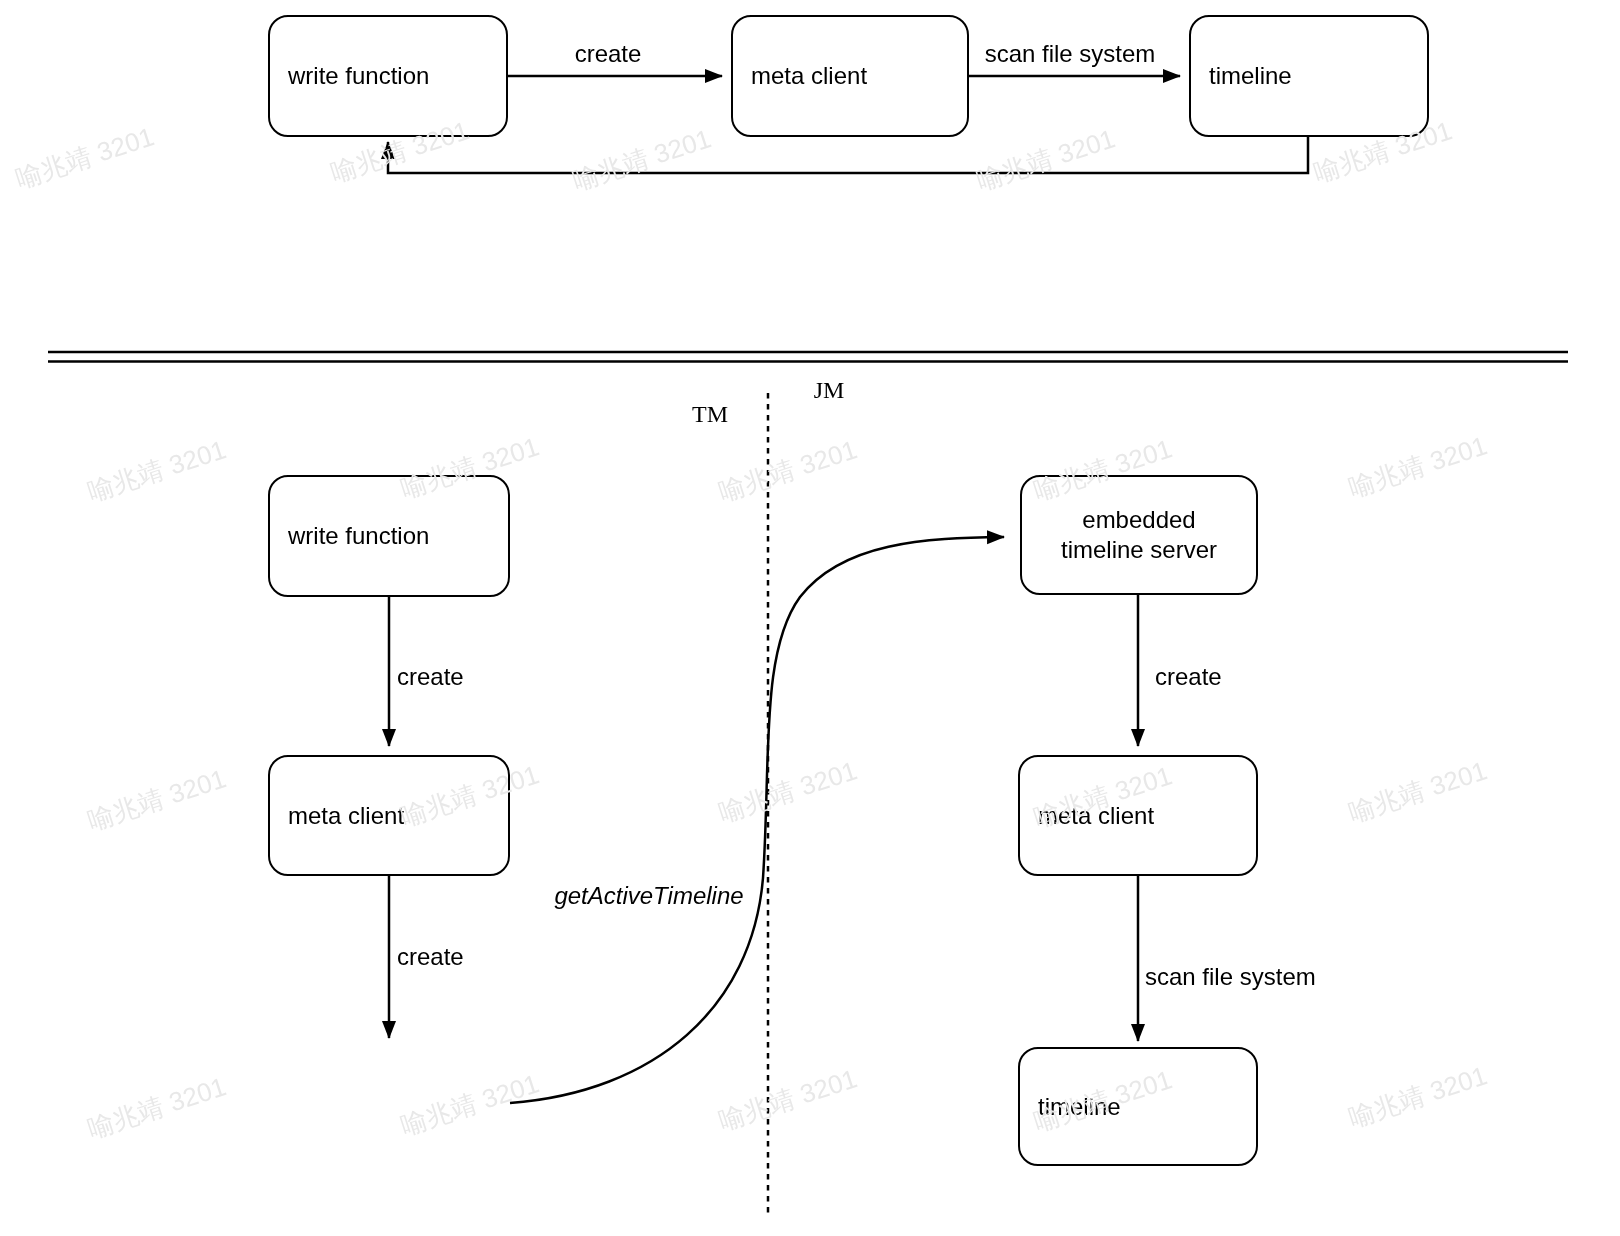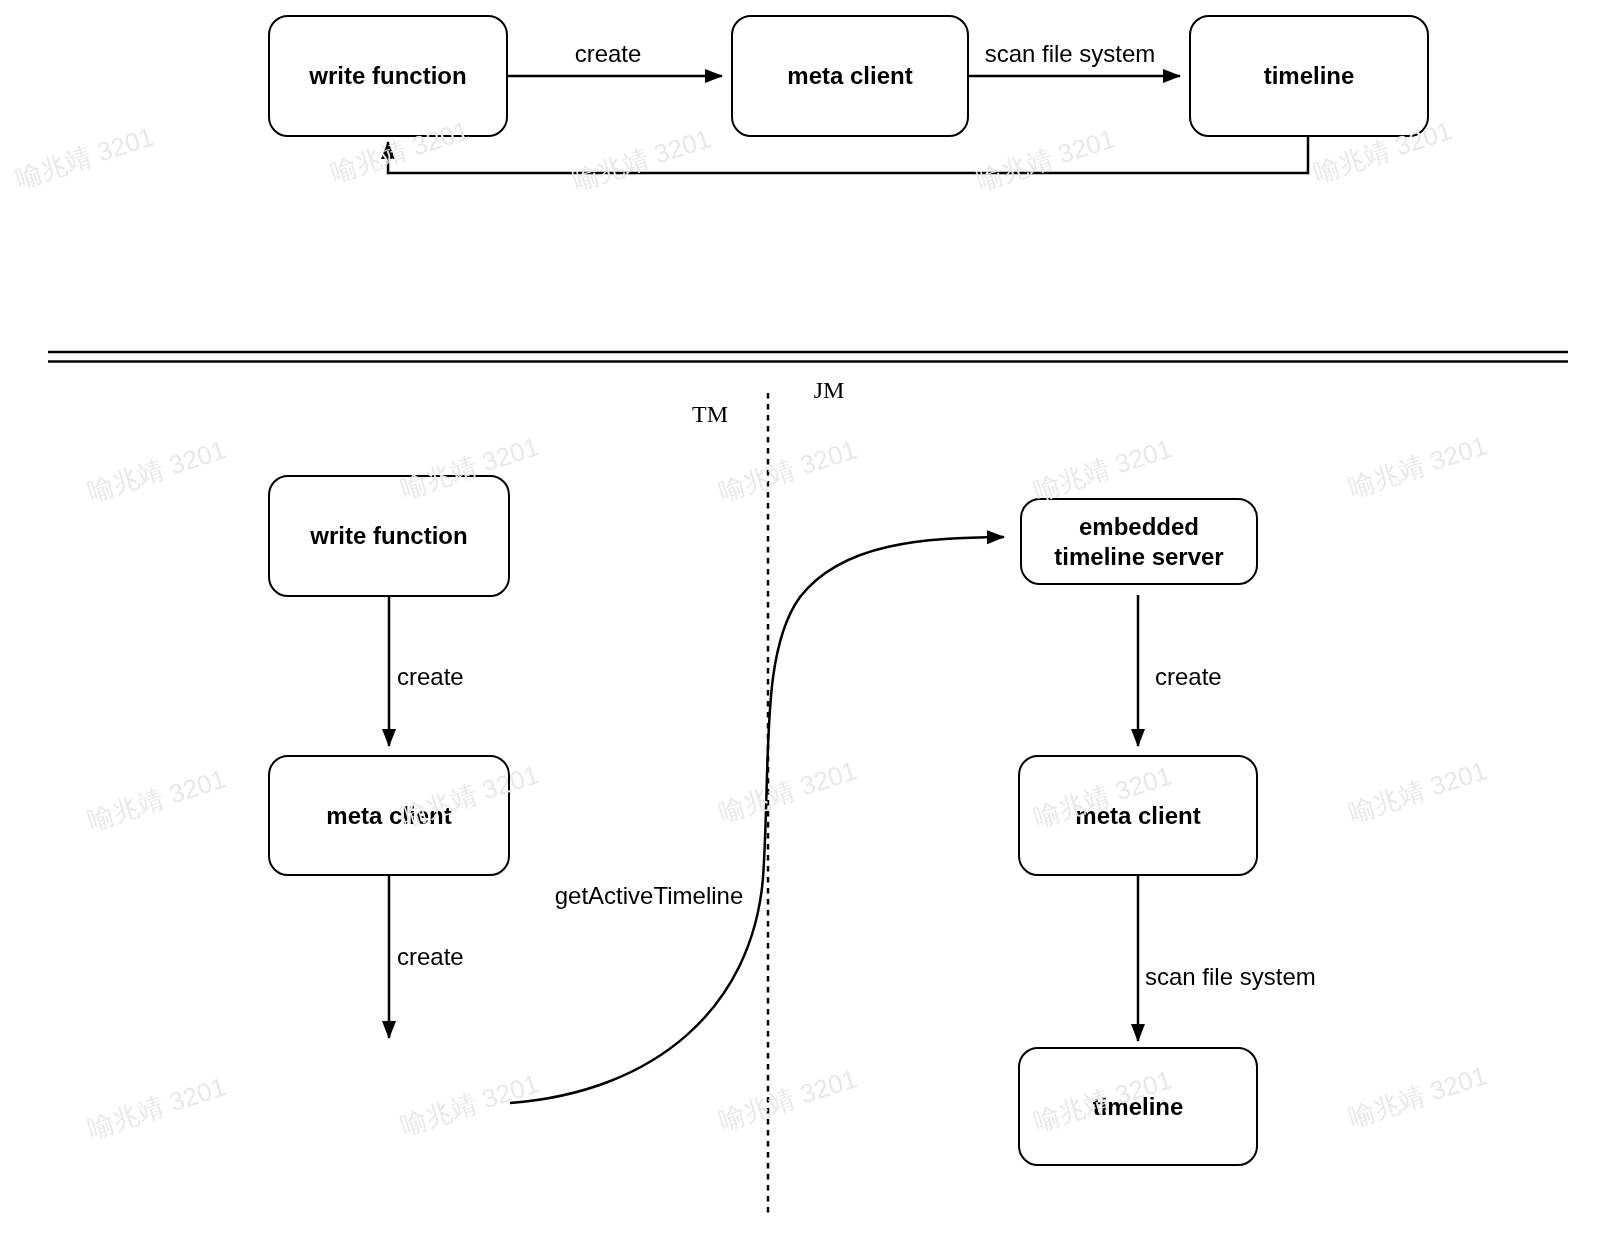--- a/index.html
+++ b/index.html
@@ -11,26 +11,25 @@
     color:#000;
     overflow:hidden;
   }
   svg.edges { position:absolute; left:0; top:0; z-index:1; }
   .node {
     position:absolute;
     box-sizing:border-box;
     border:2.5px solid #000000;
     border-radius:20px;
     background:#ffffff;
-    display:flex; align-items:center; justify-content:center;
+    display:flex; align-items:center; justify-content:flex-start;
     text-align:center;
     font-size:24px; line-height:1.25;
     padding:0 18px;
     z-index:2;
-    font-weight:bold;
   }
   .edge-label {
     position:absolute;
     font-size:24px;
     white-space:nowrap;
     z-index:3;
     text-align:right;
   }
   .lane-label {
     position:absolute;
@@ -105,34 +104,34 @@
   <div class="node" style="left:268px; top:475px; width:242px; height:122px;">
     <span>write function</span>
   </div>
   <div class="node" style="left:268px; top:755px; width:242px; height:121px;">
     <span>meta client</span>
   </div>
 
   <span class="edge-label left-anchor" style="left:397px; top:677px;">create</span>
   <span class="edge-label left-anchor" style="left:397px; top:957px;">create</span>
 
-  <div class="node" style="left:1020px; top:498px; width:238px; height:87px;">
+  <div class="node" style="left:1020px; top:475px; width:238px; height:120px;">
     <span>embedded timeline server</span>
   </div>
   <div class="node" style="left:1018px; top:755px; width:240px; height:121px;">
     <span>meta client</span>
   </div>
   <div class="node" style="left:1018px; top:1047px; width:240px; height:119px;">
     <span>timeline</span>
   </div>
 
   <span class="edge-label left-anchor" style="left:1155px; top:677px;">create</span>
   <span class="edge-label left-anchor" style="left:1145px; top:977px;">scan file system</span>
 
-  <span class="edge-label middle-anchor" style="left:649px; top:896px;">getActiveTimeline</span>
+  <span class="edge-label middle-anchor" style="left:649px; top:896px;font-style:italic;">getActiveTimeline</span>
 
   <span class="wm" style="left:85px;   top:158px;">喻兆靖 3201</span>
   <span class="wm" style="left:400px;  top:152px;">喻兆靖 3201</span>
   <span class="wm" style="left:642px;  top:160px;">喻兆靖 3201</span>
   <span class="wm" style="left:1046px; top:160px;">喻兆靖 3201</span>
   <span class="wm" style="left:1383px; top:152px;">喻兆靖 3201</span>
 
   <span class="wm" style="left:157px;  top:471px;">喻兆靖 3201</span>
   <span class="wm" style="left:470px;  top:468px;">喻兆靖 3201</span>
   <span class="wm" style="left:788px;  top:471px;">喻兆靖 3201</span>

